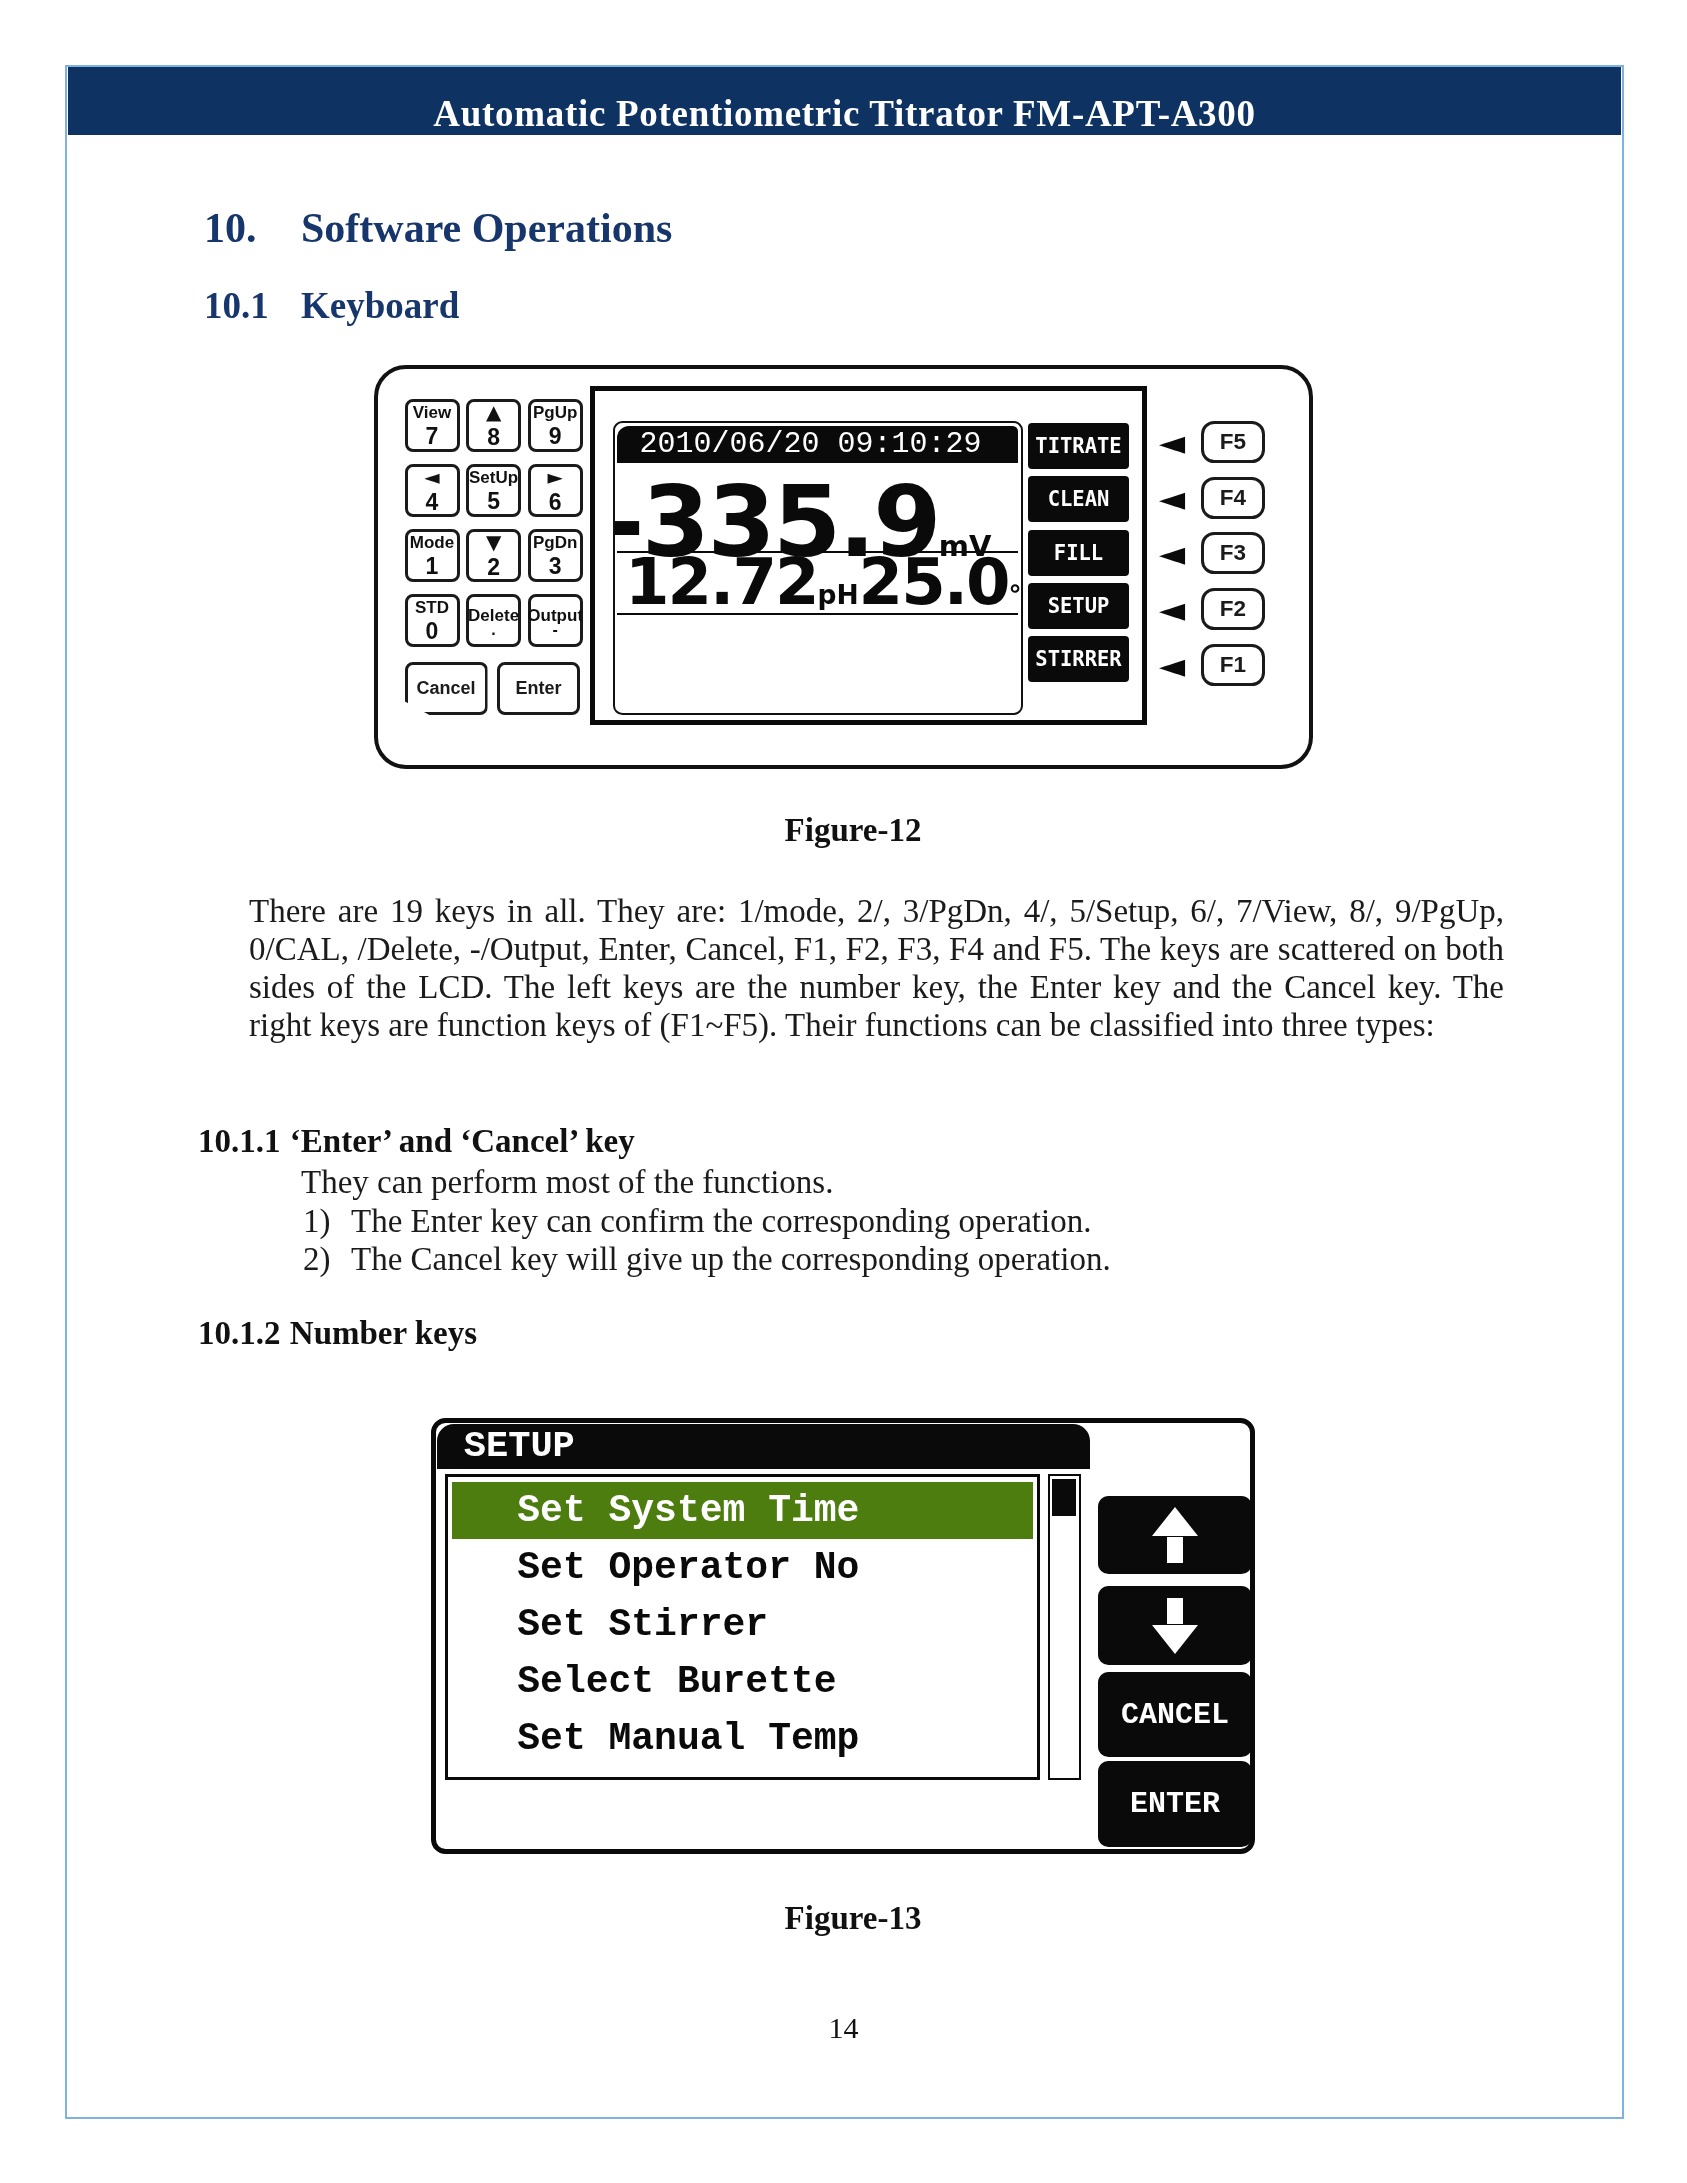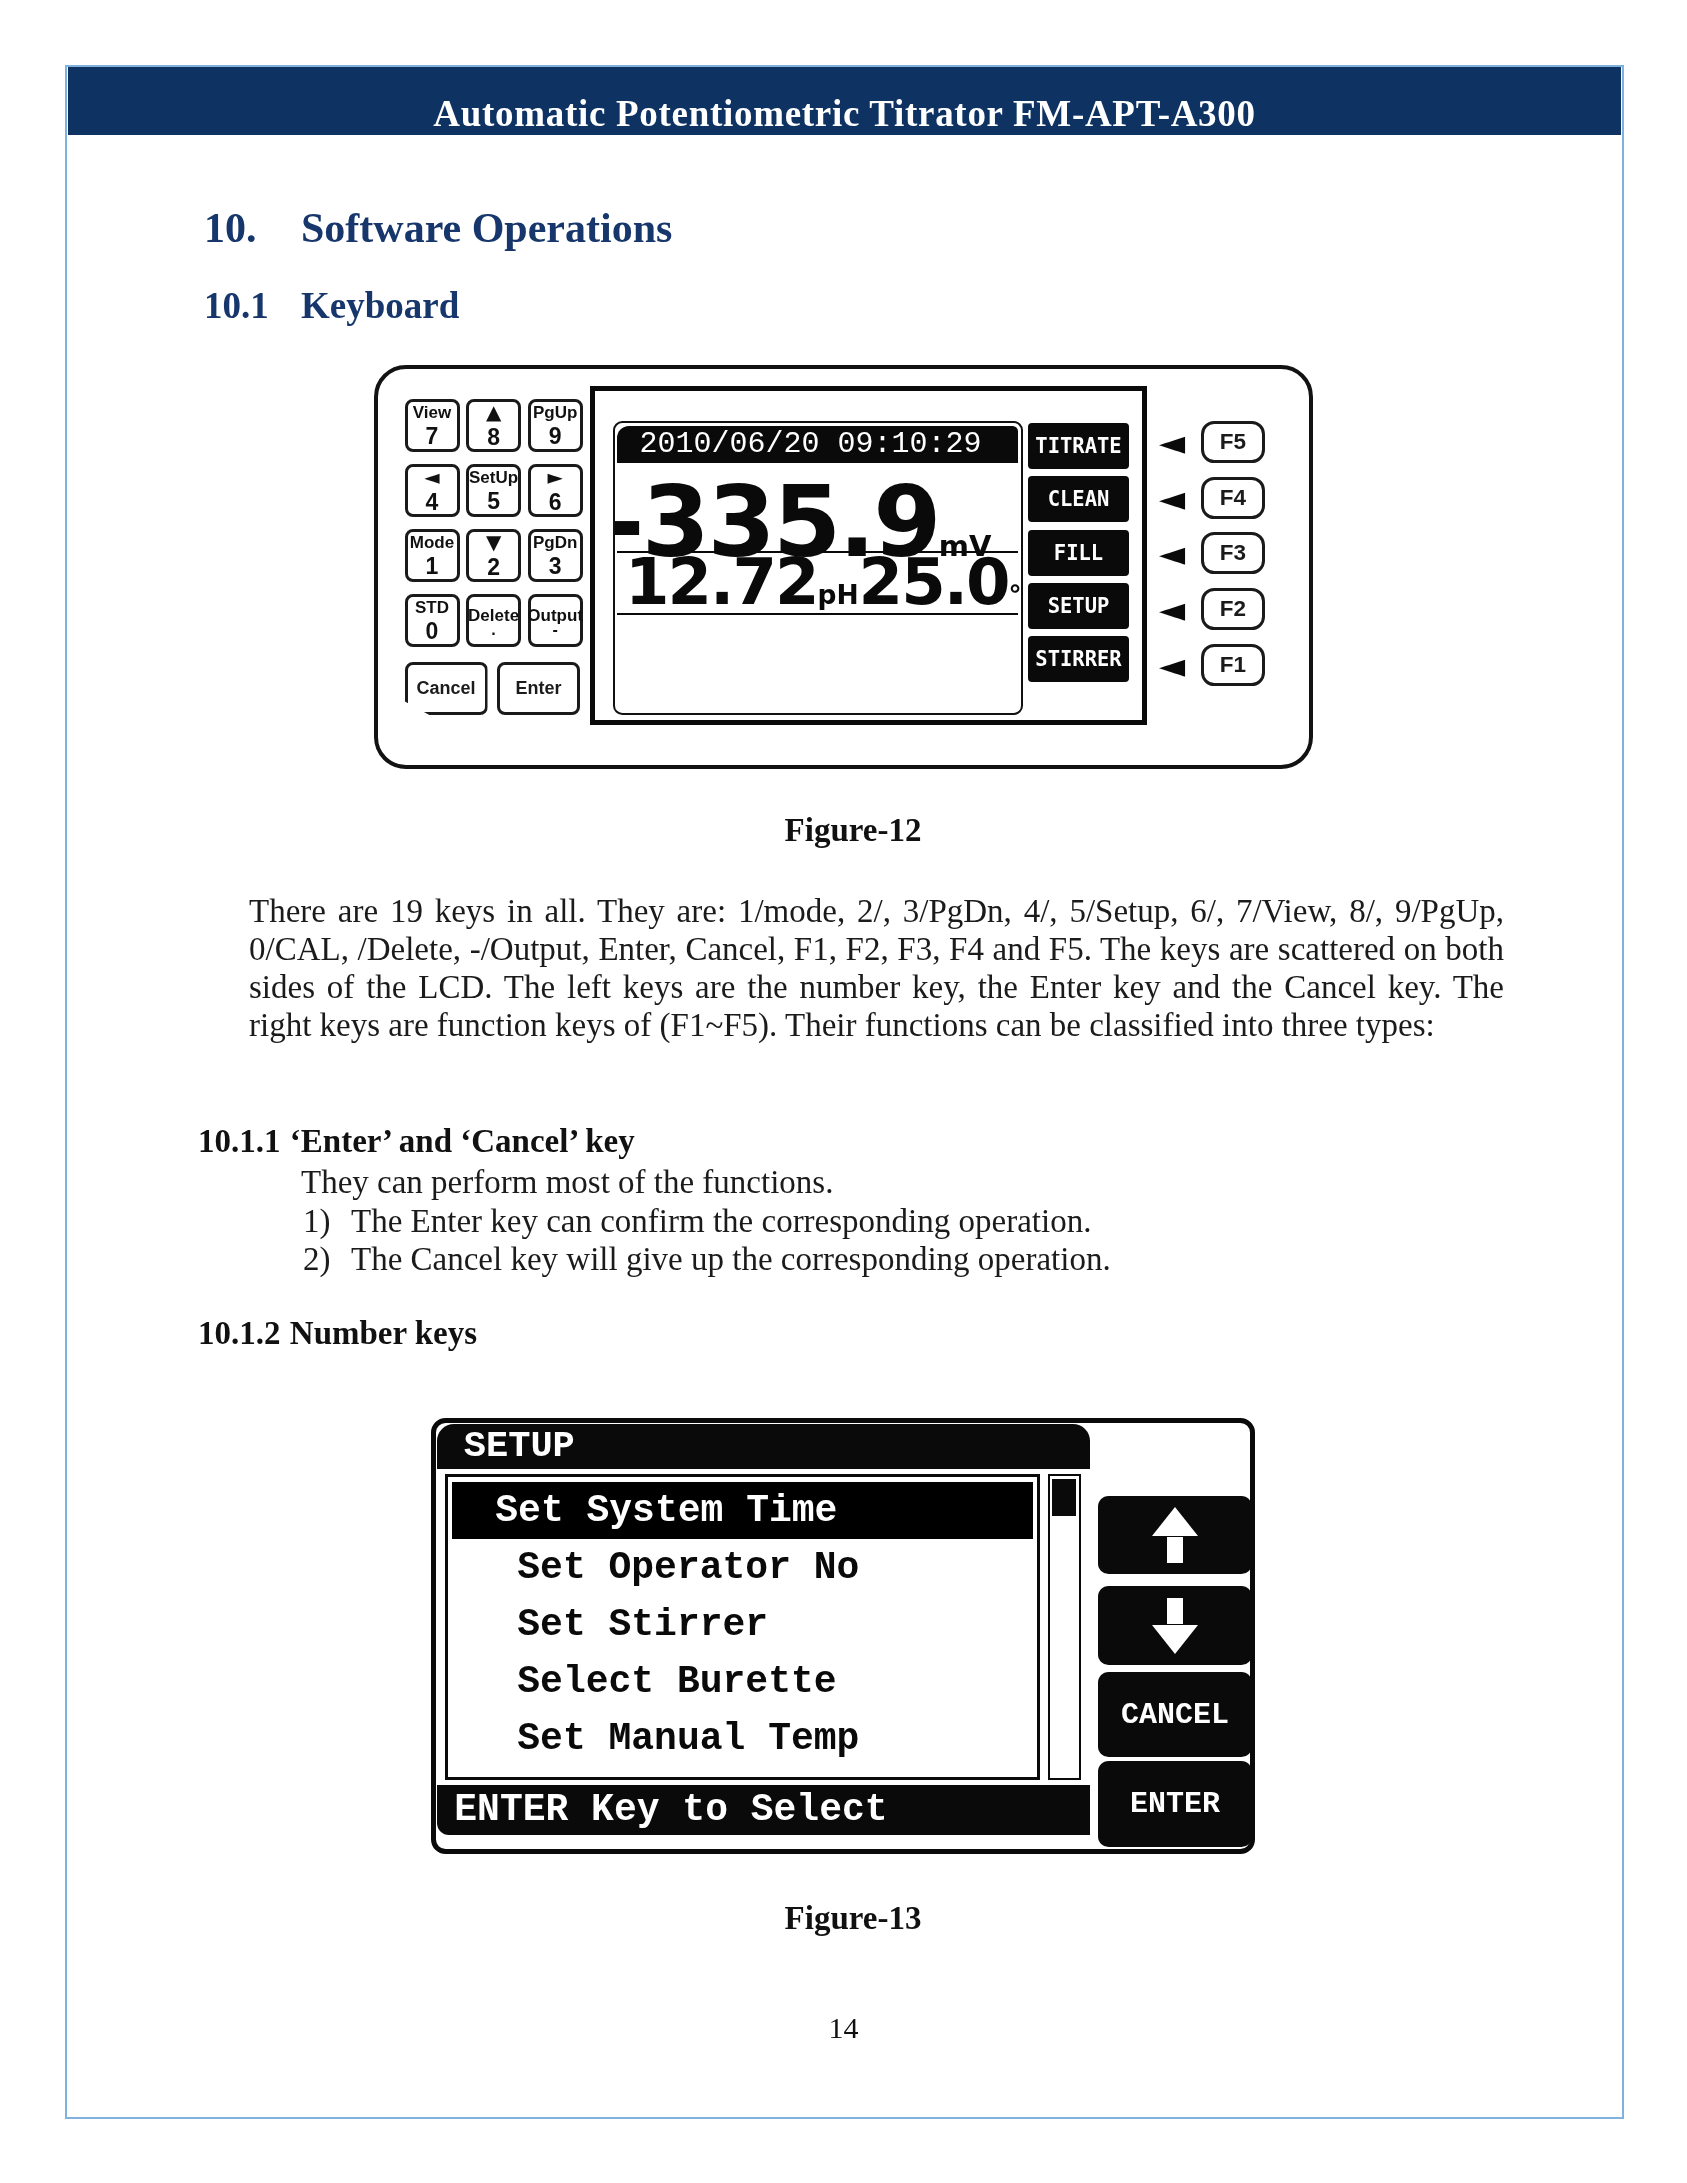--- a/index.html
+++ b/index.html
@@ -92,21 +92,21 @@
   
   .panel13{position:absolute;left:431px;top:1418px;width:824px;height:436px;
            border:5.3px solid #0a0a0a;border-radius:14.6px;background:#fff;}
   .setup-bar{position:absolute;left:1.3px;top:1.3px;width:653px;height:45px;background:#0a0a0a;
              border-top-left-radius:17px;border-top-right-radius:17px;color:#fff;
              font-family:"Liberation Mono",monospace;font-size:37px;font-weight:bold;
              line-height:44px;padding-left:26.5px;}
   .listbox{position:absolute;left:9.3px;top:51px;width:595px;height:306px;border:3.3px solid #0a0a0a;background:#fff;}
   .menu-row{height:57px;line-height:57px;font-family:"Liberation Mono",monospace;font-weight:bold;
             font-size:38px;color:#0a0a0a;padding-left:69px;white-space:nowrap;}
-  .menu-row.selected{background:#000000;color:#fff;margin:5.3px 4px 0 4px;padding-left:43px;}
+  .menu-row.selected{background:#4d7c0f;color:#fff;margin:5.3px 4px 0 4px;padding-left:65px;}
   .scrollbar{position:absolute;left:612px;top:51px;width:33px;height:306px;border:2.6px solid #0a0a0a;background:#fff;}
   .scroll-thumb{position:absolute;left:2px;top:3.3px;width:24px;height:37px;background:#0a0a0a;}
   .hint-bar{position:absolute;left:1.3px;top:362px;width:653px;height:50px;background:#0a0a0a;color:#fff;
             font-family:"Liberation Mono",monospace;font-weight:bold;font-size:38px;line-height:49px;
             padding-left:17px;border-bottom-left-radius:12px;white-space:nowrap;}
   .f13-col{position:absolute;left:662px;top:0;width:154px;}
   .f13-btn{position:absolute;left:0;width:154px;background:#0a0a0a;border-radius:10.6px;color:#fff;
            display:flex;align-items:center;justify-content:center;
            font-family:"Liberation Mono",monospace;font-weight:bold;font-size:30px;}
   .b-up{top:73px;height:78px;} .b-down{top:163px;height:79px;}
@@ -271,21 +271,20 @@
       <div class="menu-row">Set Operator No</div>
       <div class="menu-row">Set Stirrer</div>
       <div class="menu-row">Select Burette</div>
       <div class="menu-row">Set Manual Temp</div>
     </div>
 
     <div class="scrollbar">
       <div class="scroll-thumb"></div>
     </div>
 
-    <div class="hint-bar">ENTER Key to Select</div>
 
     <div class="f13-col">
       <div class="f13-btn b-up">
         <span class="cssarrow up">
             <span class="head"></span>
             <span class="stem"></span>
           </span>
       </div>
       <div class="f13-btn b-down">
         <span class="cssarrow down">

